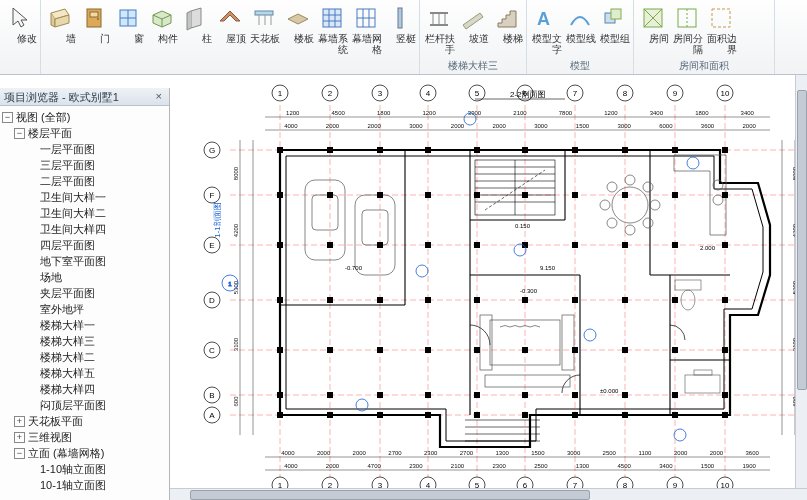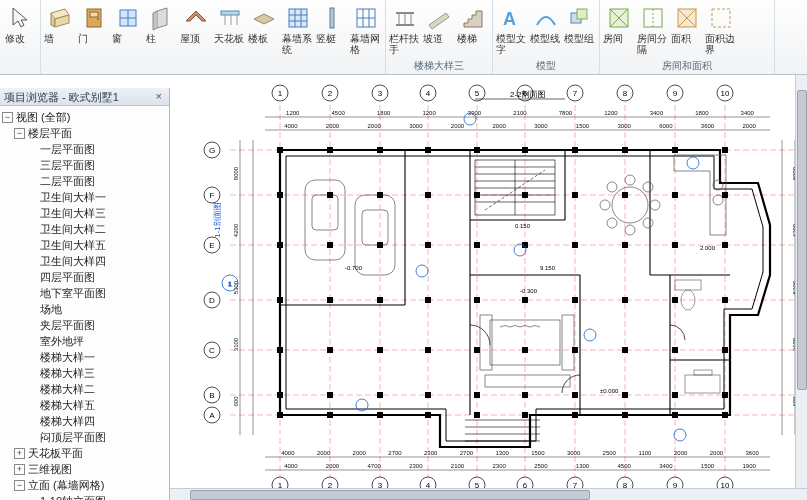--- a/index.html
+++ b/index.html
@@ -41,21 +41,21 @@
     height: 56px;
     padding-top: 2px;
     cursor: pointer;
     border: 1px solid transparent;
     border-radius: 2px;
   }
   .ribbon-btn svg { width: 26px; height: 26px; display:block; }
   .ribbon-btn .lbl {
     font-size: 10px;
     line-height: 11px;
-    text-align: left;
+    text-align: right;
     color: #333;
     margin-top: 2px;
     width: 100%;
     overflow: hidden;
   }
   .group-title {
     font-size: 10px;
     color: #5a6b7c;
     height: 15px;
     line-height: 15px;
@@ -184,20 +184,27 @@
         <div class="ribbon-btn">
           <svg viewBox="0 0 26 26">
             <rect x="5" y="5" width="16" height="16" fill="#cfe8ff" stroke="#4a7abf"></rect>
             <line x1="13" y1="5" x2="13" y2="21" stroke="#4a7abf"></line>
             <line x1="5" y1="13" x2="21" y2="13" stroke="#4a7abf"></line>
           </svg>
           <span class="lbl">窗</span>
         </div>
         <div class="ribbon-btn">
           <svg viewBox="0 0 26 26">
+            <path d="M4 18 L13 22 L22 18 L22 10 L13 6 L4 10 Z" fill="#d9e8c8" stroke="#6f9a4e"></path>
+            <path d="M4 10 L13 14 L22 10 M13 14 L13 22" fill="none" stroke="#6f9a4e"></path>
+          </svg>
+          <span class="lbl">构件</span>
+        </div>
+        <div class="ribbon-btn">
+          <svg viewBox="0 0 26 26">
             <path d="M8 6 L18 3 L18 20 L8 23 Z" fill="#dcdcdc" stroke="#888"></path>
             <path d="M8 6 L4 8 L4 25 L8 23" fill="#c4c4c4" stroke="#888"></path>
           </svg>
           <span class="lbl">柱</span>
         </div>
         <div class="ribbon-btn">
           <svg viewBox="0 0 26 26">
             <path d="M3 16 L13 6 L23 16 L19 16 L13 10 L7 16 Z" fill="#cc8f66" stroke="#8a5a3a"></path>
           </svg>
           <span class="lbl">屋顶</span>
@@ -222,32 +229,32 @@
             <rect x="4" y="4" width="18" height="18" fill="#d8e8f8" stroke="#4a7abf"></rect>
             <line x1="10" y1="4" x2="10" y2="22" stroke="#4a7abf"></line>
             <line x1="16" y1="4" x2="16" y2="22" stroke="#4a7abf"></line>
             <line x1="4" y1="10" x2="22" y2="10" stroke="#4a7abf"></line>
             <line x1="4" y1="16" x2="22" y2="16" stroke="#4a7abf"></line>
           </svg>
           <span class="lbl">幕墙系统</span>
         </div>
         <div class="ribbon-btn">
           <svg viewBox="0 0 26 26">
-            <rect x="11" y="3" width="4" height="20" fill="#b8c8d8" stroke="#5a7a9a"></rect>
-          </svg>
-          <span class="lbl">竖梃</span>
-        </div>
-        <div class="ribbon-btn">
-          <svg viewBox="0 0 26 26">
             <rect x="4" y="4" width="18" height="18" fill="none" stroke="#4a7abf"></rect>
             <line x1="10" y1="4" x2="10" y2="22" stroke="#4a7abf"></line>
             <line x1="16" y1="4" x2="16" y2="22" stroke="#4a7abf"></line>
             <line x1="4" y1="13" x2="22" y2="13" stroke="#4a7abf"></line>
           </svg>
           <span class="lbl">幕墙网格</span>
+        </div>
+        <div class="ribbon-btn">
+          <svg viewBox="0 0 26 26">
+            <rect x="11" y="3" width="4" height="20" fill="#b8c8d8" stroke="#5a7a9a"></rect>
+          </svg>
+          <span class="lbl">竖梃</span>
         </div>
       </div>
     </div>
     <div class="ribbon-group">
       <div class="ribbon-row">
         <div class="ribbon-btn">
           <svg viewBox="0 0 26 26">
             <line x1="4" y1="20" x2="22" y2="20" stroke="#888" stroke-width="2"></line>
             <line x1="4" y1="8" x2="22" y2="8" stroke="#888" stroke-width="2"></line>
             <line x1="7" y1="8" x2="7" y2="20" stroke="#888"></line>
@@ -304,28 +311,20 @@
             <line x1="22" y1="4" x2="4" y2="22" stroke="#7aaa4a"></line>
           </svg>
           <span class="lbl">房间</span>
         </div>
         <div class="ribbon-btn">
           <svg viewBox="0 0 26 26">
             <rect x="4" y="4" width="18" height="18" fill="none" stroke="#7aaa4a"></rect>
             <line x1="13" y1="4" x2="13" y2="22" stroke="#7aaa4a" stroke-dasharray="2 2"></line>
           </svg>
           <span class="lbl">房间分隔</span>
-        </div>
-        <div class="ribbon-btn">
-          <svg viewBox="0 0 26 26">
-            <rect x="4" y="4" width="18" height="18" fill="#f8e8d0" stroke="#c89a4a"></rect>
-            <line x1="4" y1="4" x2="22" y2="22" stroke="#c89a4a"></line>
-            <line x1="22" y1="4" x2="4" y2="22" stroke="#c89a4a"></line>
-          </svg>
-          <span class="lbl">面积</span>
         </div>
         <div class="ribbon-btn">
           <svg viewBox="0 0 26 26">
             <rect x="4" y="4" width="18" height="18" fill="none" stroke="#c89a4a" stroke-dasharray="3 2"></rect>
           </svg>
           <span class="lbl">面积边界</span>
         </div>
         <div class="ribbon-btn"></div>
       </div>
       <div class="group-title">房间和面积</div>
@@ -368,33 +367,21 @@
       <div class="tree-node">
         <span class="indent" style="width:12px"></span>
         <span class="indent" style="width:12px"></span>
         <span class="tree-spacer"></span>
         <span>卫生间大样一</span>
       </div>
       <div class="tree-node">
         <span class="indent" style="width:12px"></span>
         <span class="indent" style="width:12px"></span>
         <span class="tree-spacer"></span>
-        <span>卫生间大样三</span>
-      </div>
-      <div class="tree-node">
-        <span class="indent" style="width:12px"></span>
-        <span class="indent" style="width:12px"></span>
-        <span class="tree-spacer"></span>
         <span>卫生间大样二</span>
-      </div>
-      <div class="tree-node">
-        <span class="indent" style="width:12px"></span>
-        <span class="indent" style="width:12px"></span>
-        <span class="tree-spacer"></span>
-        <span>卫生间大样五</span>
       </div>
       <div class="tree-node">
         <span class="indent" style="width:12px"></span>
         <span class="indent" style="width:12px"></span>
         <span class="tree-spacer"></span>
         <span>卫生间大样四</span>
       </div>
       <div class="tree-node">
         <span class="indent" style="width:12px"></span>
         <span class="indent" style="width:12px"></span>

